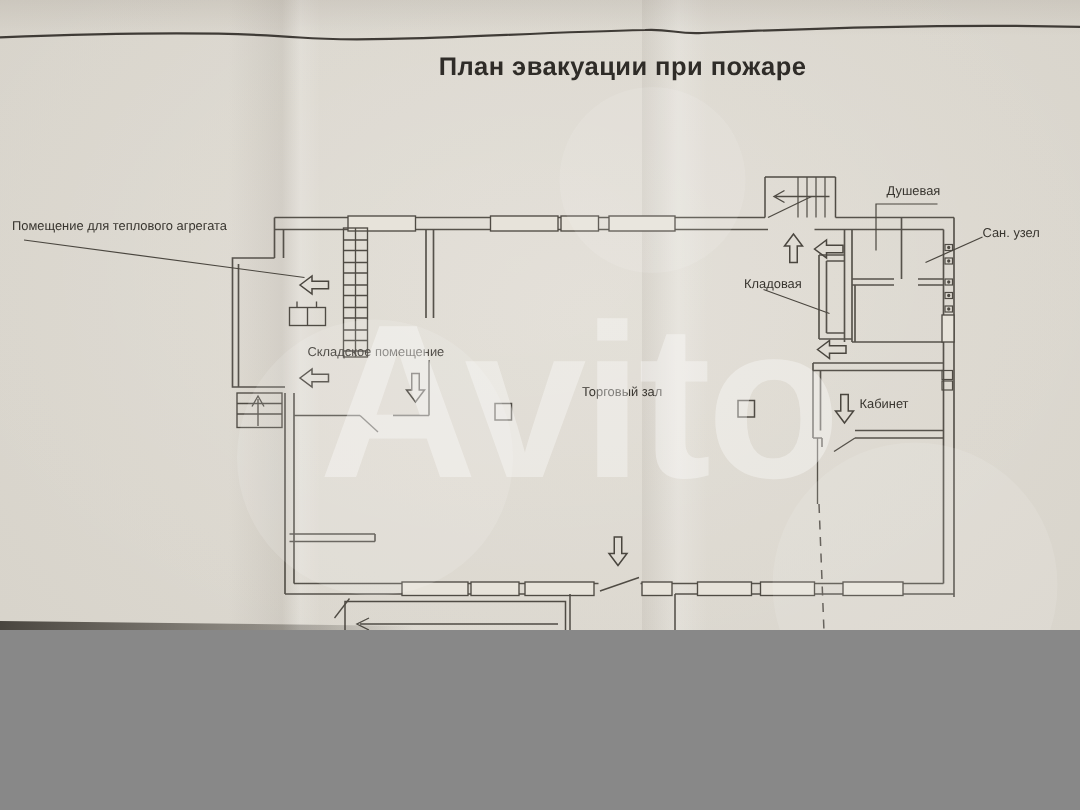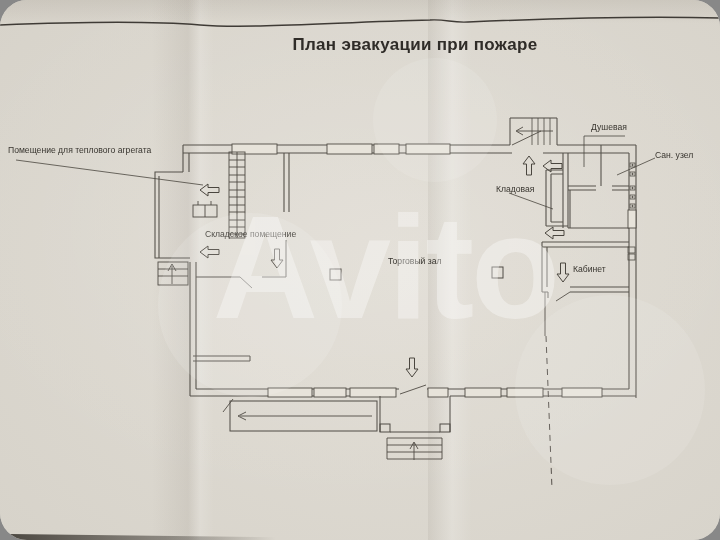--- a/index.html
+++ b/index.html
@@ -1,20 +1,19 @@
 <!DOCTYPE html>
 <html><head>
 <meta charset="utf-8">
 <style>
   html,body{margin:0;padding:0;background:#888;}
   .stage{
-    position:relative;width:720px;height:540px;overflow:hidden;
+    position:relative;width:720px;height:420px;overflow:hidden;
     background:#d9d5cc;
     font-family:"Liberation Sans", sans-serif;
-    border-radius:27px;
   }
   .layer{position:absolute;inset:0;pointer-events:none;}
   .shade-base{
     background:
       radial-gradient(ellipse 620px 420px at 48% 42%, rgba(255,255,255,0.10), rgba(0,0,0,0) 70%),
       radial-gradient(ellipse 900px 700px at 55% 50%, rgba(226,222,214,0.9) 0%, rgba(214,210,201,0.9) 62%, rgba(202,198,189,0.95) 100%);
   }
   .crease-a{position:absolute;top:0;bottom:0;left:152px;width:62px;
     background:linear-gradient(90deg, rgba(0,0,0,0) 0%, rgba(105,96,85,0.10) 58%, rgba(255,255,255,0.14) 78%, rgba(0,0,0,0) 100%);}
   .crease-b{position:absolute;top:0;bottom:0;left:428px;width:44px;

